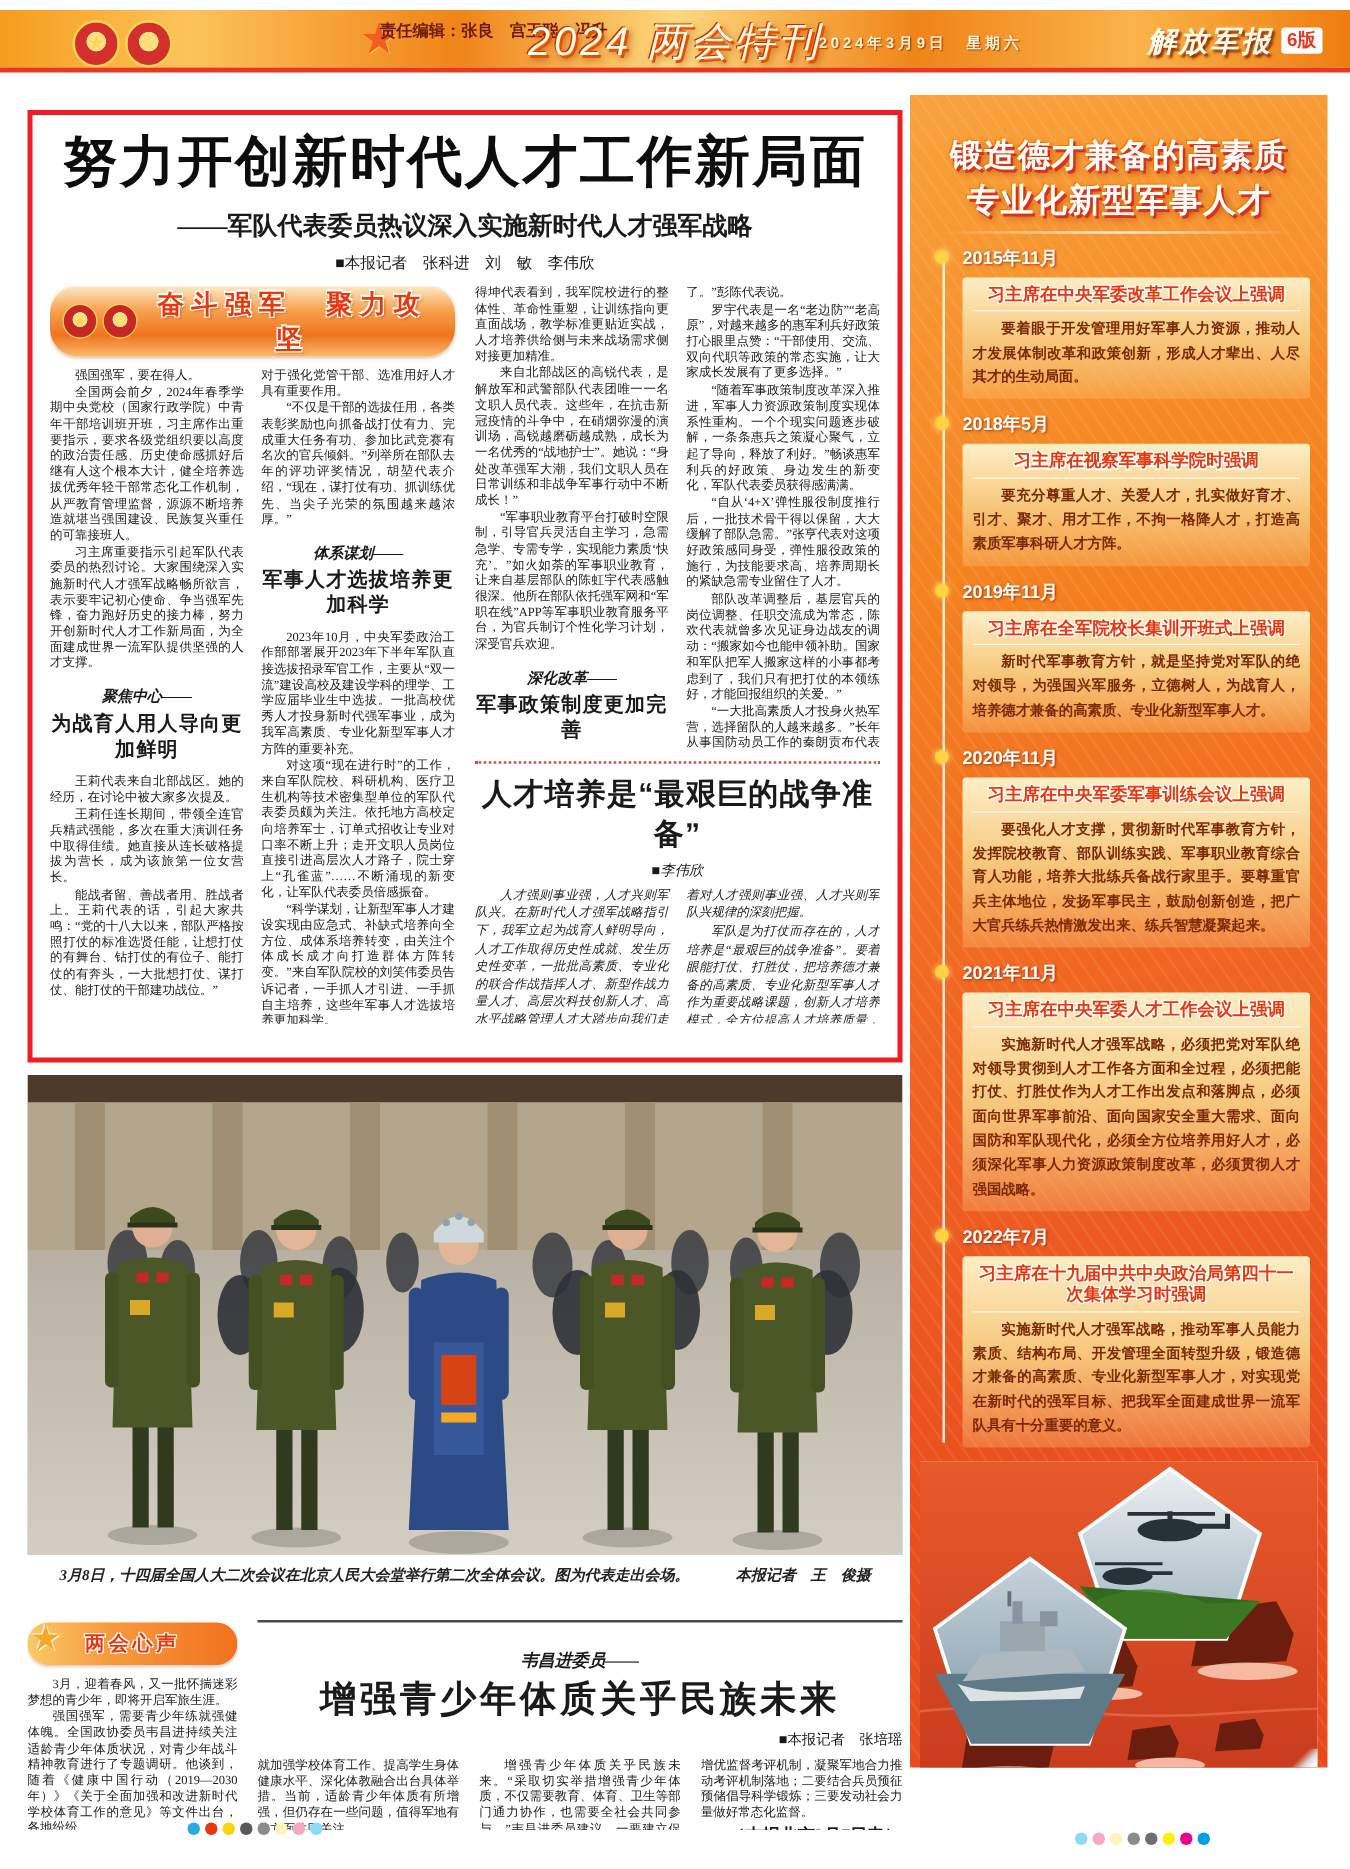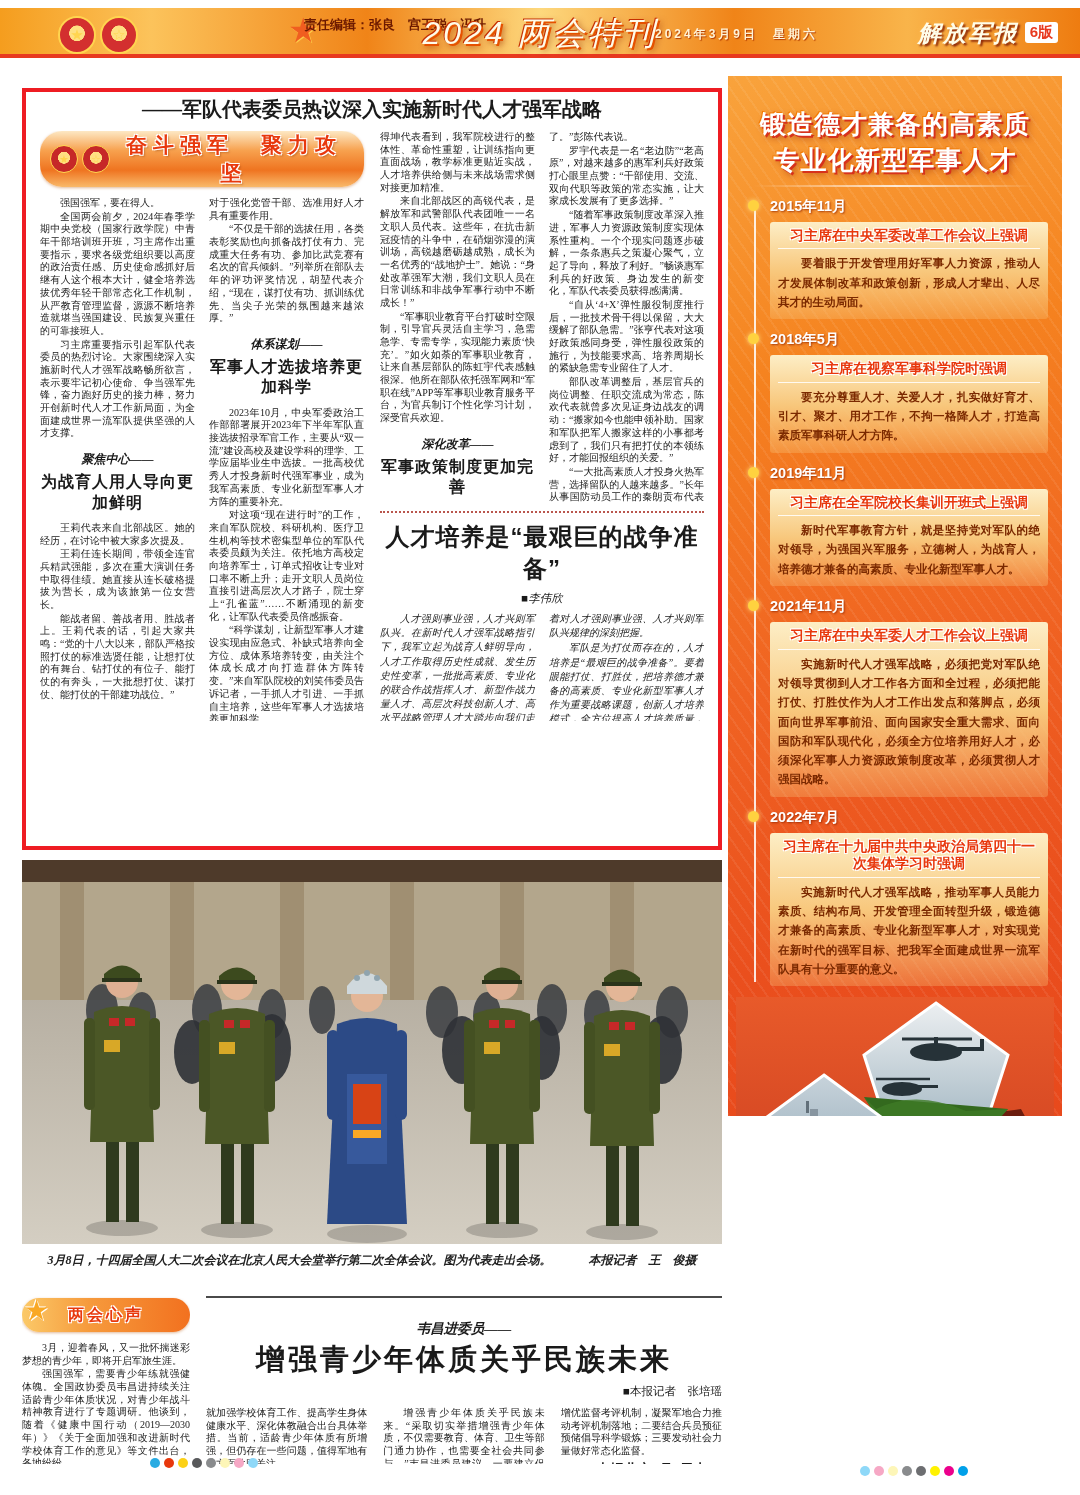--- a/index.html
+++ b/index.html
@@ -93,21 +93,21 @@
   .b-byline{text-align:right;font-size:11.5px;margin-bottom:8px;}
   .b-cols{display:flex;gap:16px;flex:1;overflow:hidden;}
 
   
   .dots{position:absolute;display:flex;gap:4px;}
   .dots-left{left:150px;top:1458px;}
   .dots-right{left:860px;top:1466px;}
   .dot{width:10px;height:10px;border-radius:50%;}
 
   
-  .sidebar{position:absolute;left:728px;top:76px;width:334px;height:1040px;overflow:hidden;box-sizing:border-box;
+  .sidebar{position:absolute;left:728px;top:76px;width:334px;height:1338px;overflow:hidden;box-sizing:border-box;
     background:linear-gradient(165deg,#f9a33c 0%,#f5821f 28%,#f06322 55%,#ea4f1d 80%,#e8491c 100%);}
   .sidebar::before{content:'';position:absolute;inset:0;pointer-events:none;
     background:repeating-linear-gradient(55deg,rgba(255,255,255,.07) 0 2px,transparent 2px 10px);}
   .sb-title{position:relative;margin:30px 8px 6px;text-align:center;
     font-family:"Liberation Sans","DejaVu Sans",sans-serif;font-weight:900;font-size:26px;
     line-height:1.4;letter-spacing:1px;color:#fff;
     text-shadow:2px 2px 0 #d7321c,-1px -1px 0 #f57c00,3px 3px 6px rgba(140,30,0,.55);}
   .sb-rule{position:relative;height:2px;margin:6px 26px 10px;
     background:linear-gradient(90deg,transparent,rgba(255,255,255,.8),transparent);}
   .timeline{position:relative;margin:10px 14px 0 18px;padding-left:24px;}
@@ -143,21 +143,23 @@
       <span class="mast-star">★</span>
       <span class="editors">责任编辑：张良　宫玉聪　冯升</span>
       <span class="special-title">2024 两会特刊</span>
       <span class="mast-date">2024年3月9日　星期六</span>
       <span class="paper-name">解放军报</span>
       <span class="page-no">6版</span>
     </div>
   </div>
 
   <div class="main-box">
+    <div class="headline">努力开创新时代人才工作新局面</div>
     <div class="subhead">——军队代表委员热议深入实施新时代人才强军战略</div>
+    <div class="byline">■本报记者　张科进　刘　敏　李伟欣</div>
 
     <div class="article-cols">
 
       <div class="half">
         <div class="fight-banner">
           <span class="fb-emblem">★</span>
           <span class="fb-emblem">☆</span>
           <span class="fb-text">奋斗强军　聚力攻坚</span>
         </div>
         <div class="pair">
@@ -439,20 +441,27 @@
         </div>
       </div>
         <div class="entry">
         <div class="entry-date">2019年11月</div>
         <div class="entry-card">
           <div class="entry-header">习主席在全军院校长集训开班式上强调</div>
           <div class="entry-body">新时代军事教育方针，就是坚持党对军队的绝对领导，为强国兴军服务，立德树人，为战育人，培养德才兼备的高素质、专业化新型军事人才。</div>
         </div>
       </div>
         <div class="entry">
+        <div class="entry-date">2020年11月</div>
+        <div class="entry-card">
+          <div class="entry-header">习主席在中央军委军事训练会议上强调</div>
+          <div class="entry-body">要强化人才支撑，贯彻新时代军事教育方针，发挥院校教育、部队训练实践、军事职业教育综合育人功能，培养大批练兵备战行家里手。要尊重官兵主体地位，发扬军事民主，鼓励创新创造，把广大官兵练兵热情激发出来、练兵智慧凝聚起来。</div>
+        </div>
+      </div>
+        <div class="entry">
         <div class="entry-date">2021年11月</div>
         <div class="entry-card">
           <div class="entry-header">习主席在中央军委人才工作会议上强调</div>
           <div class="entry-body">实施新时代人才强军战略，必须把党对军队绝对领导贯彻到人才工作各方面和全过程，必须把能打仗、打胜仗作为人才工作出发点和落脚点，必须面向世界军事前沿、面向国家安全重大需求、面向国防和军队现代化，必须全方位培养用好人才，必须深化军事人力资源政策制度改革，必须贯彻人才强国战略。</div>
         </div>
       </div>
         <div class="entry">
         <div class="entry-date">2022年7月</div>
         <div class="entry-card">
           <div class="entry-header">习主席在十九届中共中央政治局第四十一次集体学习时强调</div>

